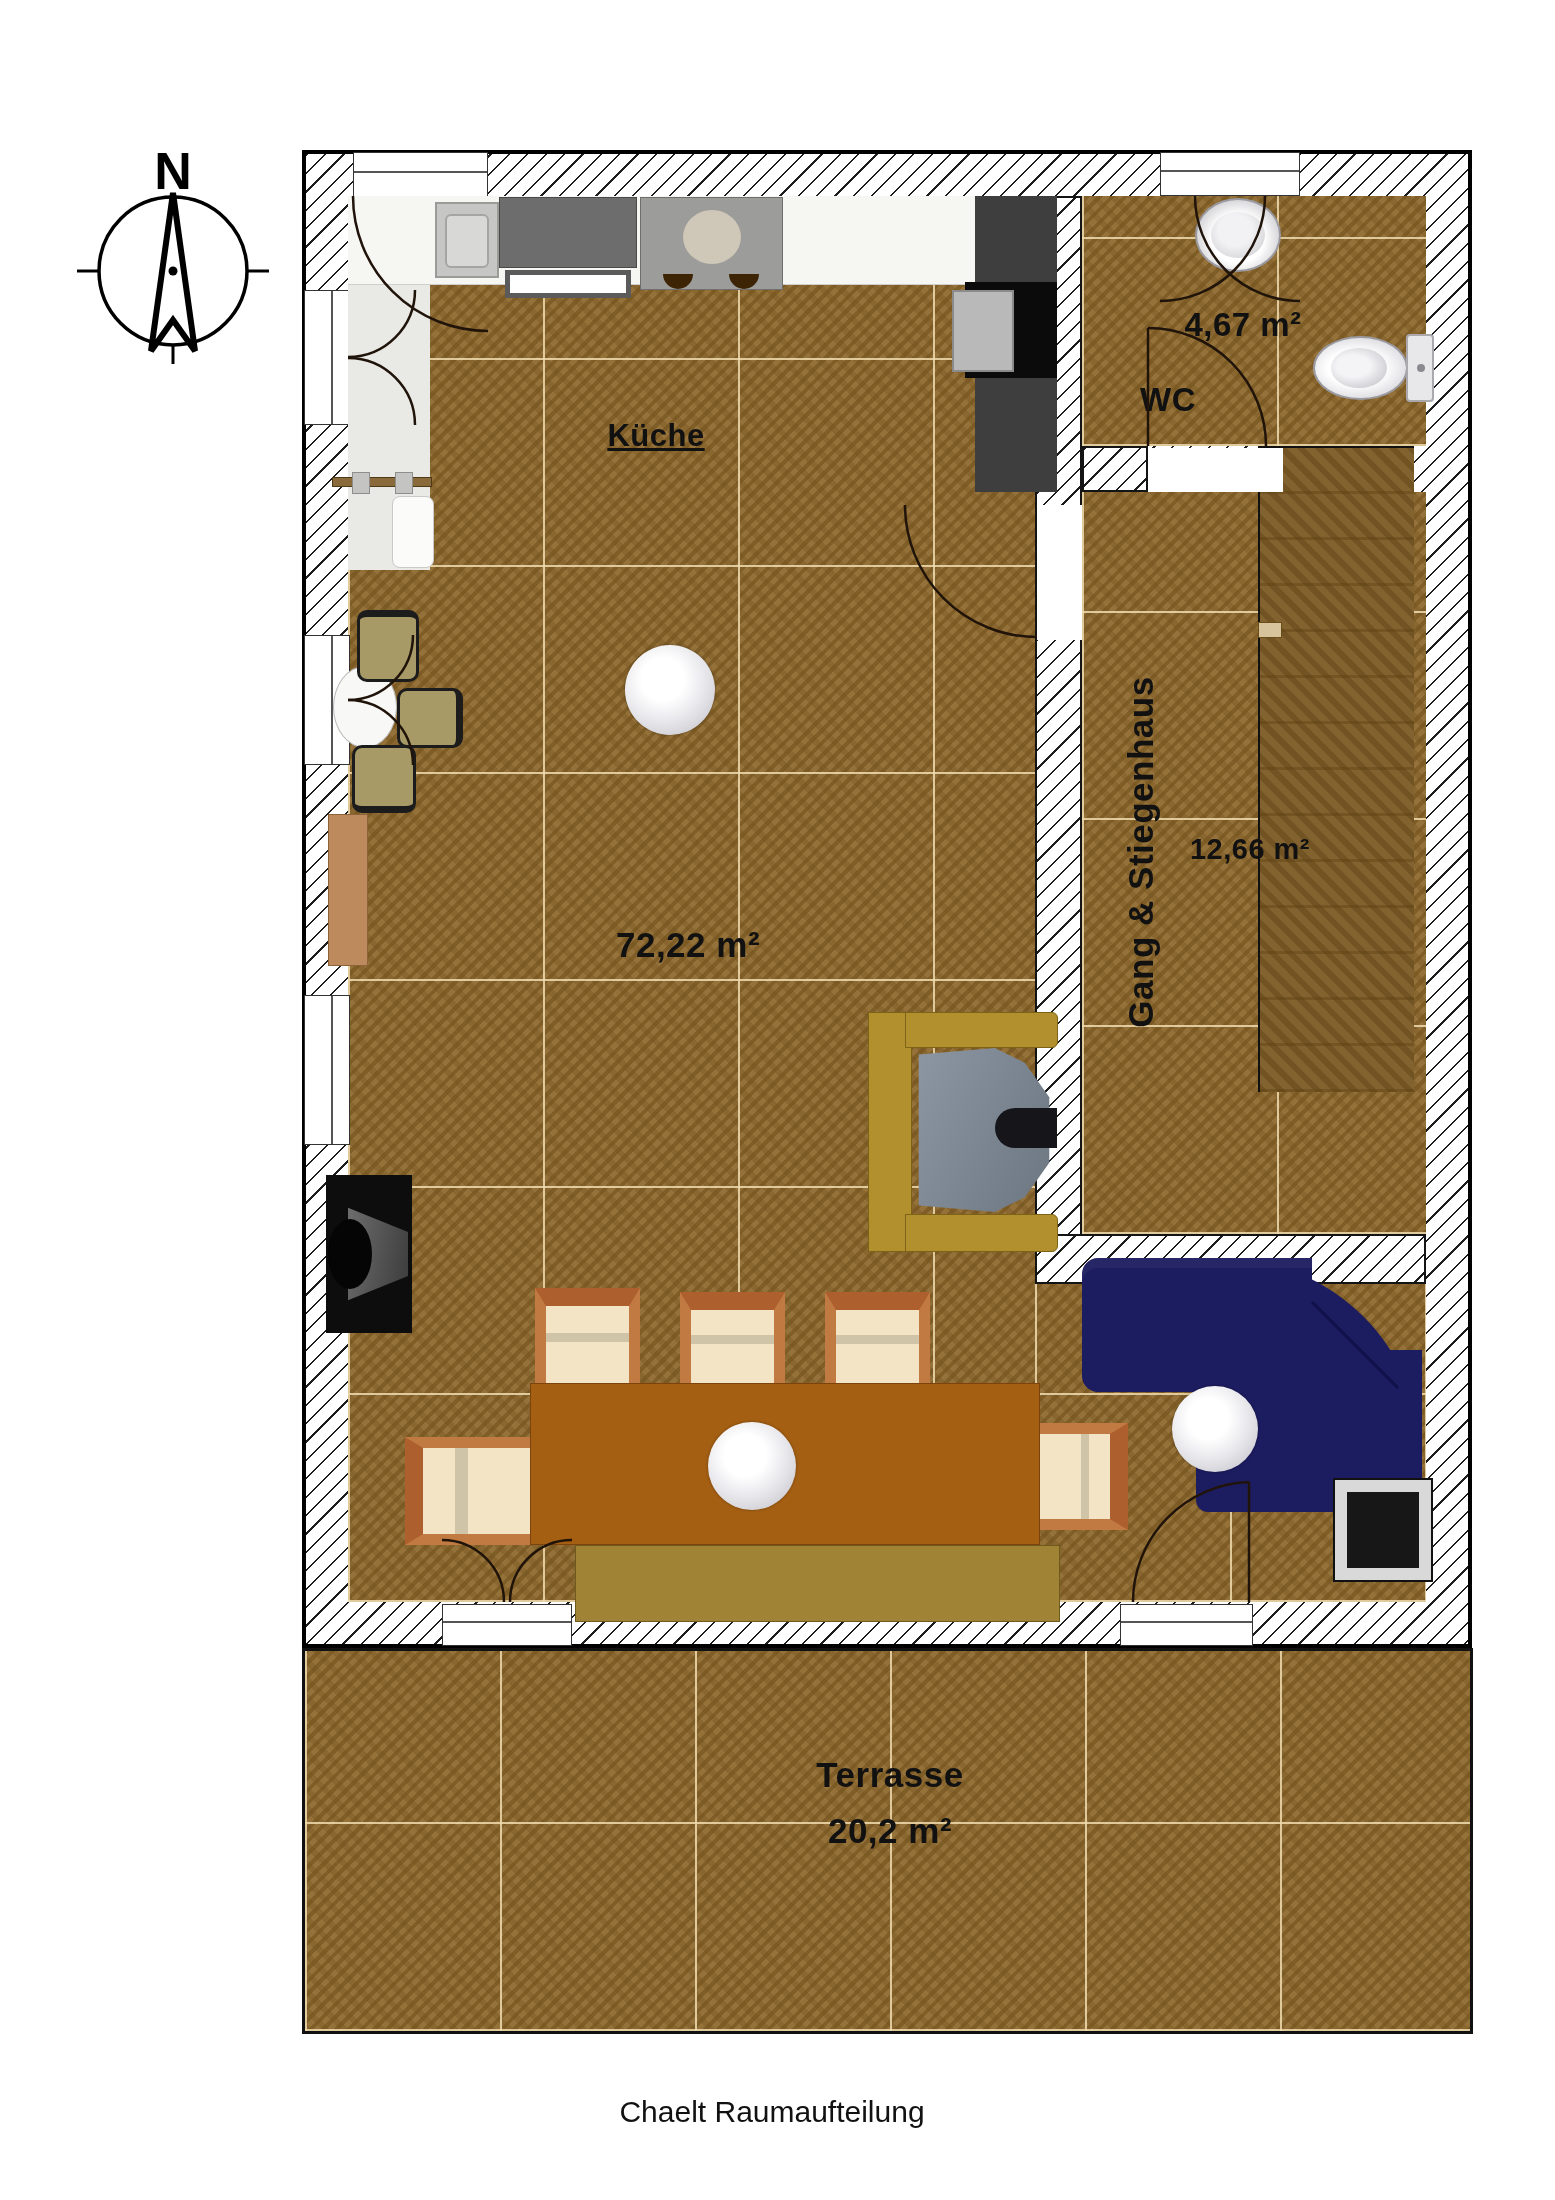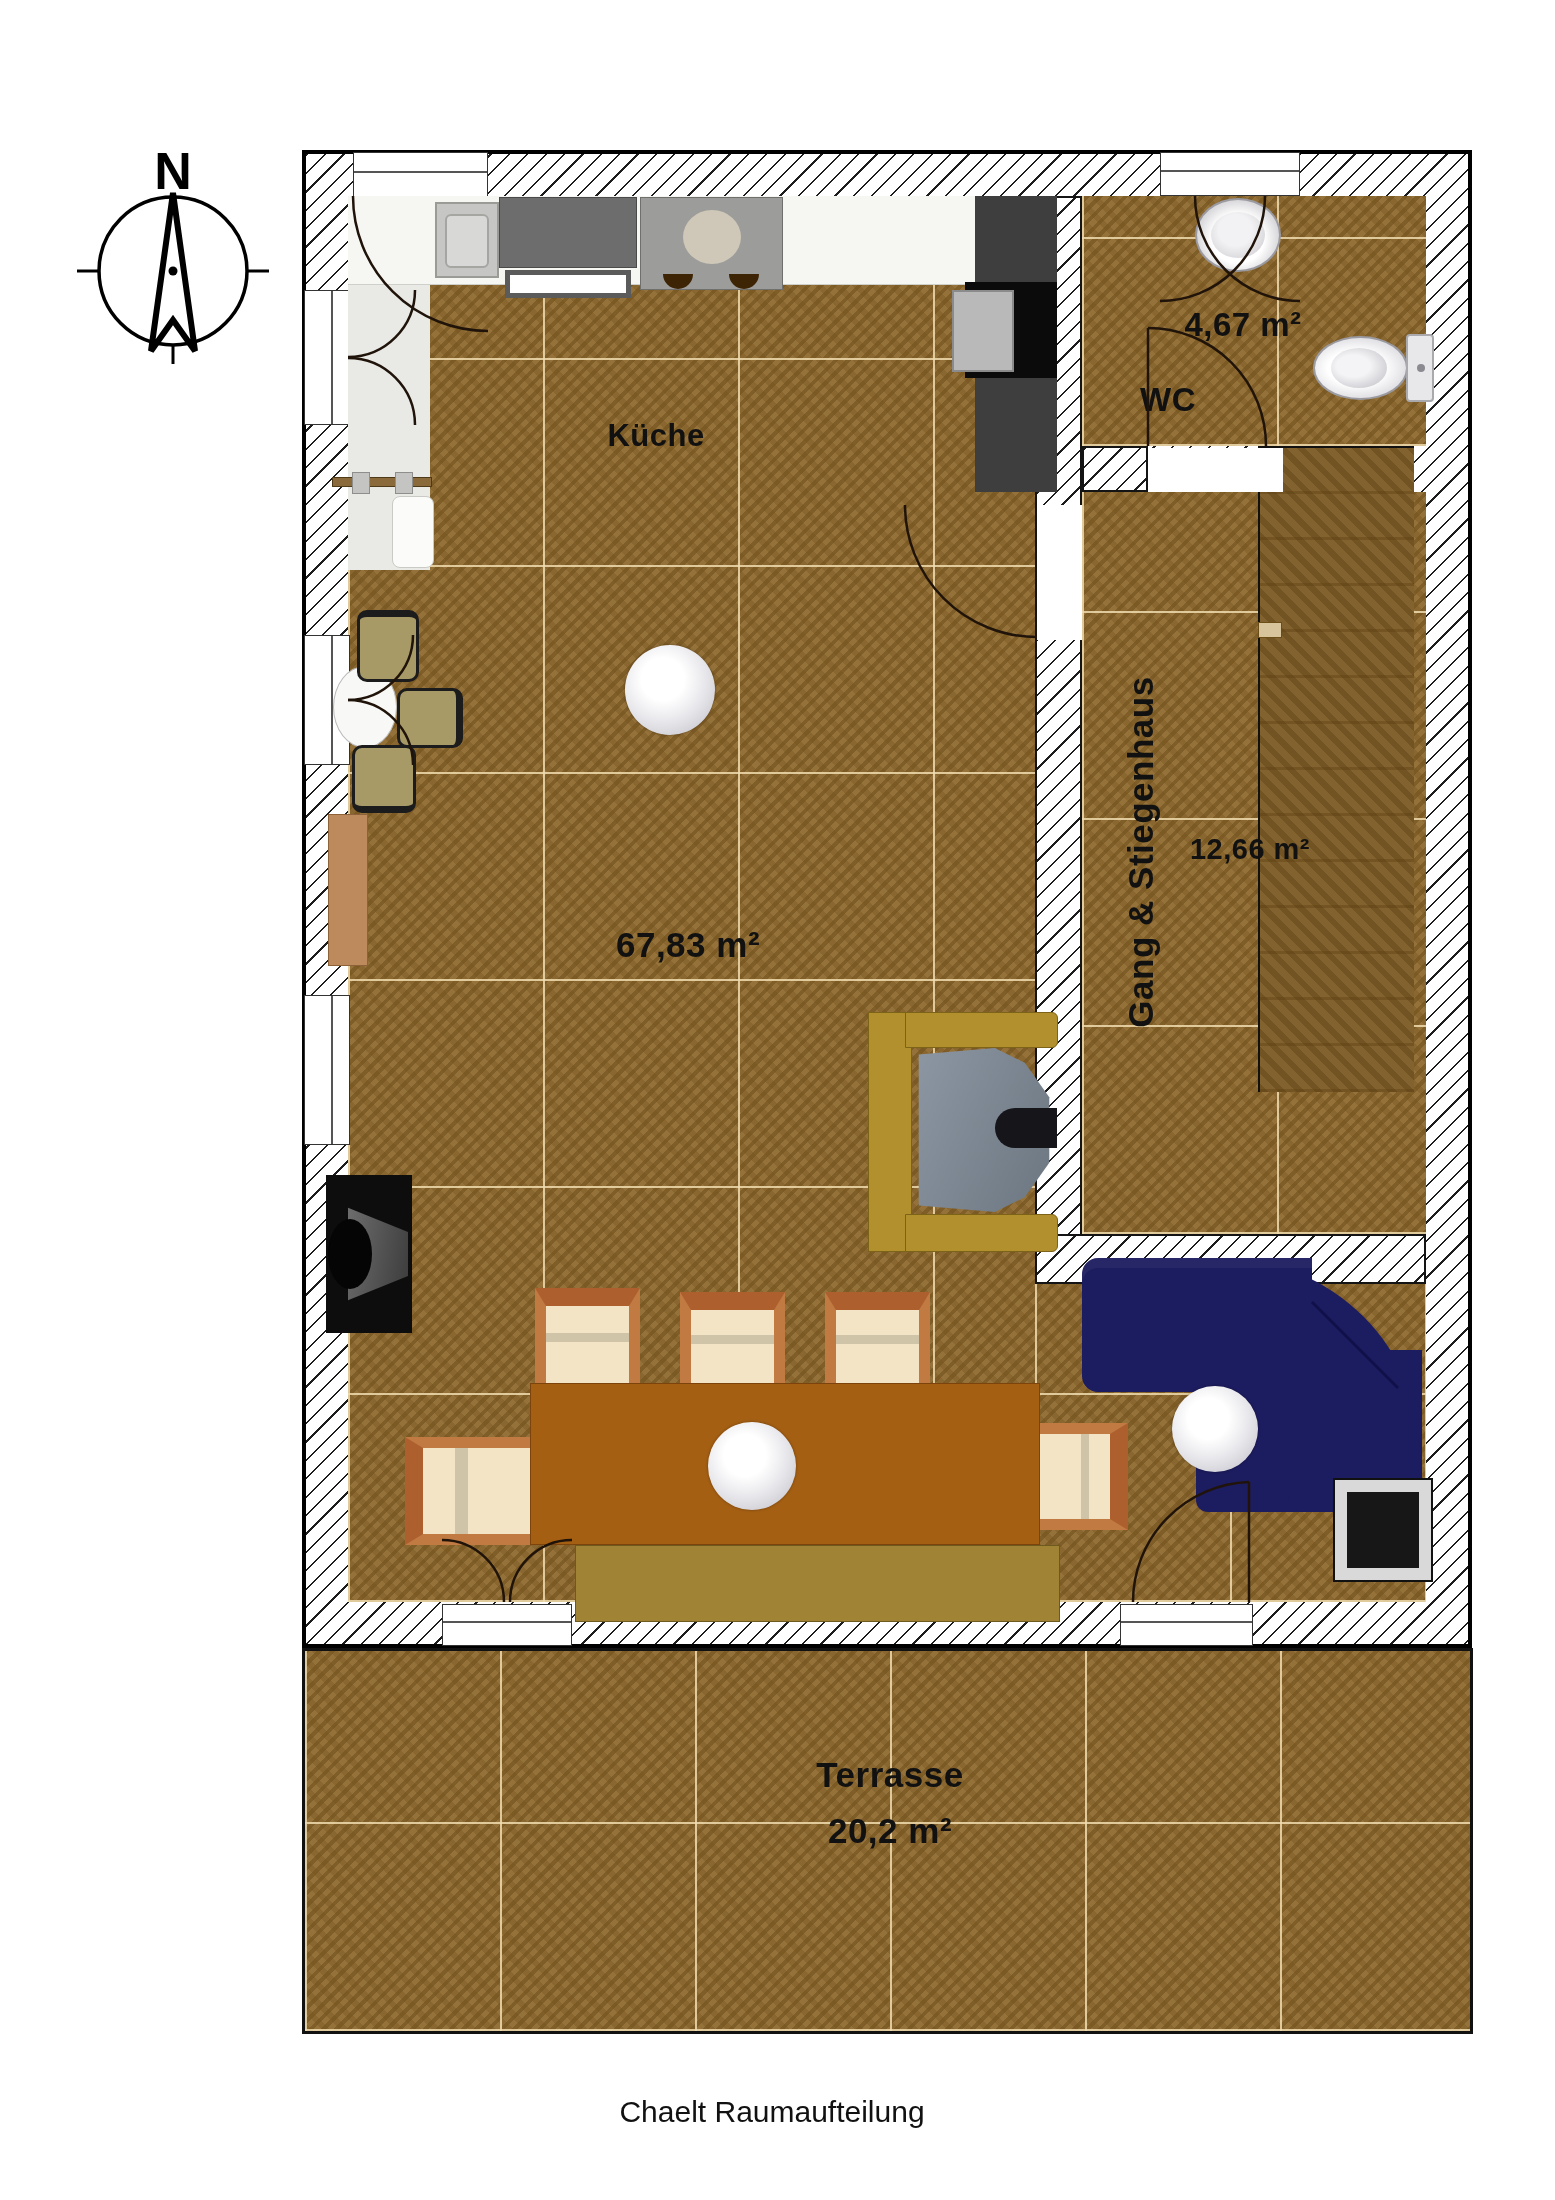--- a/index.html
+++ b/index.html
@@ -130,24 +130,24 @@
   <div class="abs" style="left:1195px;top:198px;width:86px;height:74px;background:radial-gradient(ellipse at 50% 55%,#ffffff 0 45%,#d9d9dc 70%,#bfbfc4 100%);border-radius:50%;border:2px solid #9a9aa0;">
     <div class="abs" style="left:14px;top:12px;width:54px;height:46px;background:radial-gradient(ellipse at 45% 40%,#f2f2f4 0 40%,#c7c7cc 100%);border-radius:50%;"></div>
   </div>
   <div class="abs" style="left:1313px;top:336px;width:95px;height:64px;background:radial-gradient(ellipse at 45% 50%,#ffffff 0 40%,#e2e2e6 70%,#c4c4ca 100%);border-radius:50%;border:2px solid #9a9aa0;">
     <div class="abs" style="left:16px;top:10px;width:56px;height:40px;background:radial-gradient(ellipse at 40% 45%,#f4f4f6 0 35%,#b9b9c0 100%);border-radius:50%;"></div>
   </div>
   <div class="abs" style="left:1406px;top:334px;width:28px;height:68px;background:#e8e8ea;border:2px solid #a9a9ae;border-radius:4px;">
     <div class="abs" style="left:9px;top:28px;width:8px;height:8px;background:#8a8a90;border-radius:50%;"></div>
   </div>
 
-  <div class="label" style="left:656px;top:436px;font-size:31px;">Küche</div>
+  <div class="label" style="left:656px;top:436px;font-size:31px;text-decoration:underline;">Küche</div>
   <div class="label" style="left:1243px;top:325px;">4,67 m²</div>
   <div class="label" style="left:1168px;top:400px;">WC</div>
-  <div class="label" style="left:688px;top:945px;font-size:35px;">67,83 m²</div>
+  <div class="label" style="left:688px;top:945px;font-size:35px;">72,22 m²</div>
   <div class="label" style="left:1141px;top:852px;font-size:35px;transform:translate(-50%,-50%) rotate(-90deg);">Gang &amp; Stiegenhaus</div>
   <div class="label" style="left:1250px;top:849px;font-size:29px;">12,66 m²</div>
   <div class="label" style="left:890px;top:1775px;font-size:35px;">Terrasse</div>
   <div class="label" style="left:890px;top:1831px;font-size:35px;">20,2 m²</div>
 
   <div class="abs" style="left:772px;top:2112px;transform:translate(-50%,-50%);font-size:30px;font-weight:500;">Chaelt Raumaufteilung</div>
 
   <svg class="svgover" width="1555" height="2200" viewBox="0 0 1555 2200">
     <g stroke="#20140a" stroke-width="2.5" fill="none">
       <path d="M 353 196 A 135 135 0 0 0 488 331"></path>

